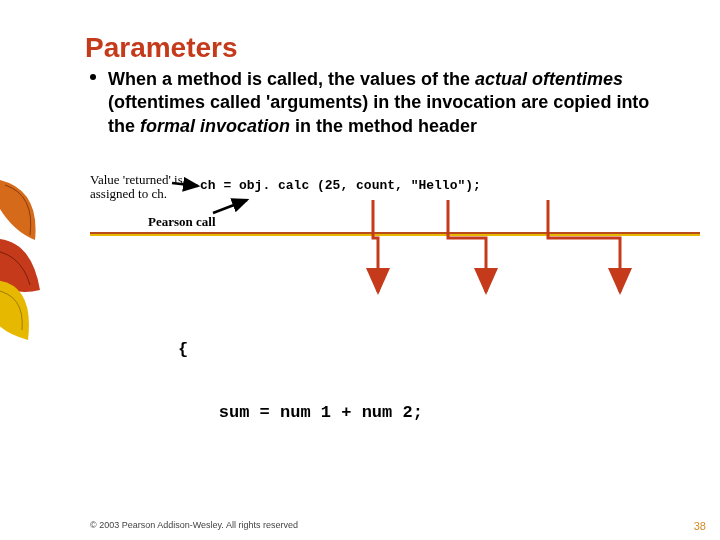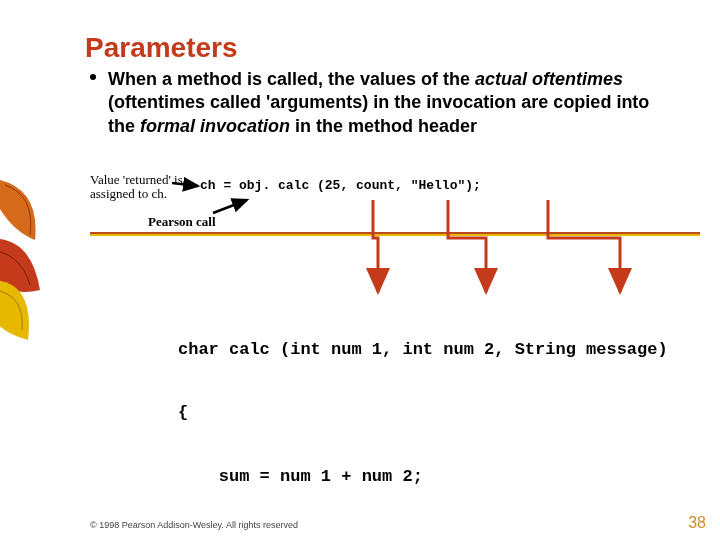--- a/index.html
+++ b/index.html
@@ -96,21 +96,21 @@
     position: absolute;
     left: 90px;
     bottom: 10px;
     font-size: 9px;
     color: #444;
   }
   .footer-page {
     position: absolute;
     right: 14px;
     bottom: 8px;
-    font-size: 16px;
+    font-size: 11px;
     color: #d48a28;
   }
   svg.arrows {
     position: absolute;
     left: 0; top: 0;
     width: 720px; height: 540px;
     pointer-events: none;
   }
 </style>
 </head>
@@ -140,21 +140,20 @@
 <div class="annot-fcall">Pearson call</div>
 
 <div class="codecall">ch = obj. calc (25, count, "Hello");</div>
 
 <div class="divider">
   <div class="top"></div>
     <div class="bot"></div>
 </div>
 
 <div class="codedef">
-  <div>char calc (int num 1, int num 2, String message)</div>
   <div>{</div>
   <div>    sum = num 1 + num 2;</div>
   
   <div></div>
   
   
 </div>
 
 <svg class="arrows">
   <defs>
@@ -167,14 +166,14 @@
   </defs>
 
   <line x1="172" y1="183" x2="198" y2="186" stroke="#000" stroke-width="2.5" marker-end="url(#ah)"></line>
   <line x1="213" y1="213" x2="247" y2="200" stroke="#000" stroke-width="2.5" marker-end="url(#ah)"></line>
 
   <path d="M373 200 L373 238 L378 238 L378 292" stroke="#c43a1b" stroke-width="3" fill="none" marker-end="url(#ahr)"></path>
   <path d="M448 200 L448 238 L486 238 L486 292" stroke="#c43a1b" stroke-width="3" fill="none" marker-end="url(#ahr)"></path>
   <path d="M548 200 L548 238 L620 238 L620 292" stroke="#c43a1b" stroke-width="3" fill="none" marker-end="url(#ahr)"></path>
 </svg>
 
-<div class="footer-copy">© 1998 Pearson Addison-Wesley. All rights reserved</div>
+<div class="footer-copy">© 2003 Pearson Addison-Wesley. All rights reserved</div>
 <div class="footer-page">38</div>
 
 </body></html>

